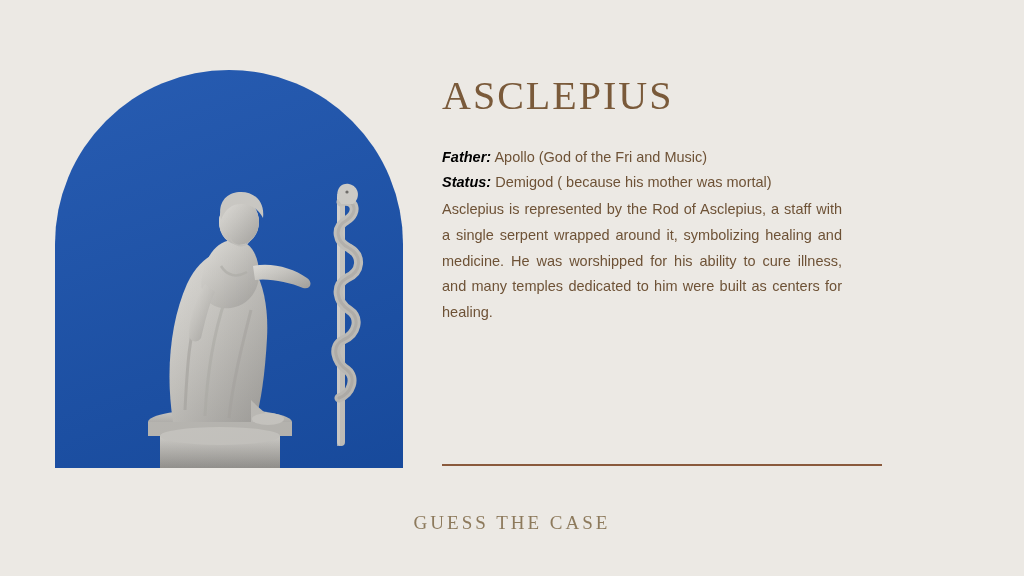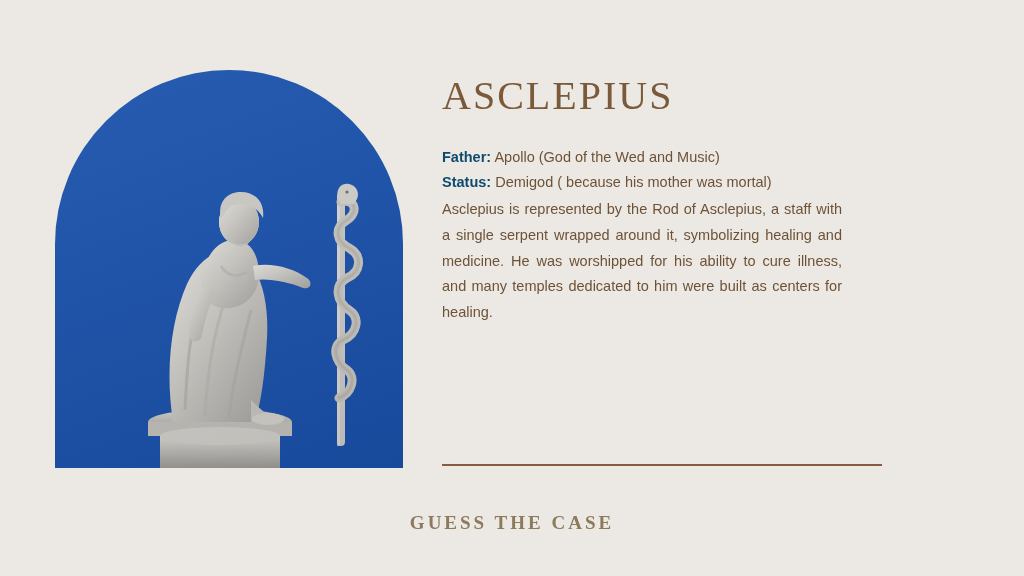--- a/index.html
+++ b/index.html
@@ -71,21 +71,22 @@
   .facts {
     color: #6e5236;
     font-size: 14.5px;
     line-height: 1.62;
   }
   .fact-line {
     margin-bottom: 2px;
   }
   .fact-label {
     font-weight: bold;
-    color: #0c4a6e;
+    color: #000000;
+    font-style: italic;
   }
   .fact-just {
     text-align: justify;
   }
   .sym-head {
     font-weight: bold;
     color: #6a4a2c;
     margin-top: 8px;
     margin-bottom: 2px;
   }
@@ -109,21 +110,20 @@
   .footer {
     position: absolute;
     left: 0;
     top: 512px;
     width: 1024px;
     text-align: center;
     font-family: "Liberation Serif", serif;
     font-size: 19px;
     letter-spacing: 3px;
     color: #8d7a5c;
-    font-weight: bold;
   }
 </style>
 </head>
 <body>
 
 <div class="slide">
 
   <div class="arch-wrap">
     <div class="arch">
       <svg class="statue" viewBox="0 0 348 398" aria-hidden="true">
@@ -189,21 +189,21 @@
       </svg>
     </div>
   </div>
 
   <div class="content">
     <h1 class="title">ASCLEPIUS</h1>
 
     <div class="facts">
       <div class="fact-line">
         <span class="fact-label">Father:</span>
-        <span>Apollo (God of the Wed and Music)</span>
+        <span>Apollo (God of the Fri and Music)</span>
       </div>
       <div class="fact-line">
         <span class="fact-label">Status:</span>
         <span>Demigod ( because his mother was mortal)</span>
       </div>
     </div>
 
     <p class="body-text">Asclepius is represented by the Rod of Asclepius, a staff with a single serpent wrapped around it, symbolizing healing and medicine. He was worshipped for his ability to cure illness, and many temples dedicated to him were built as centers for healing.</p>
   </div>
 

